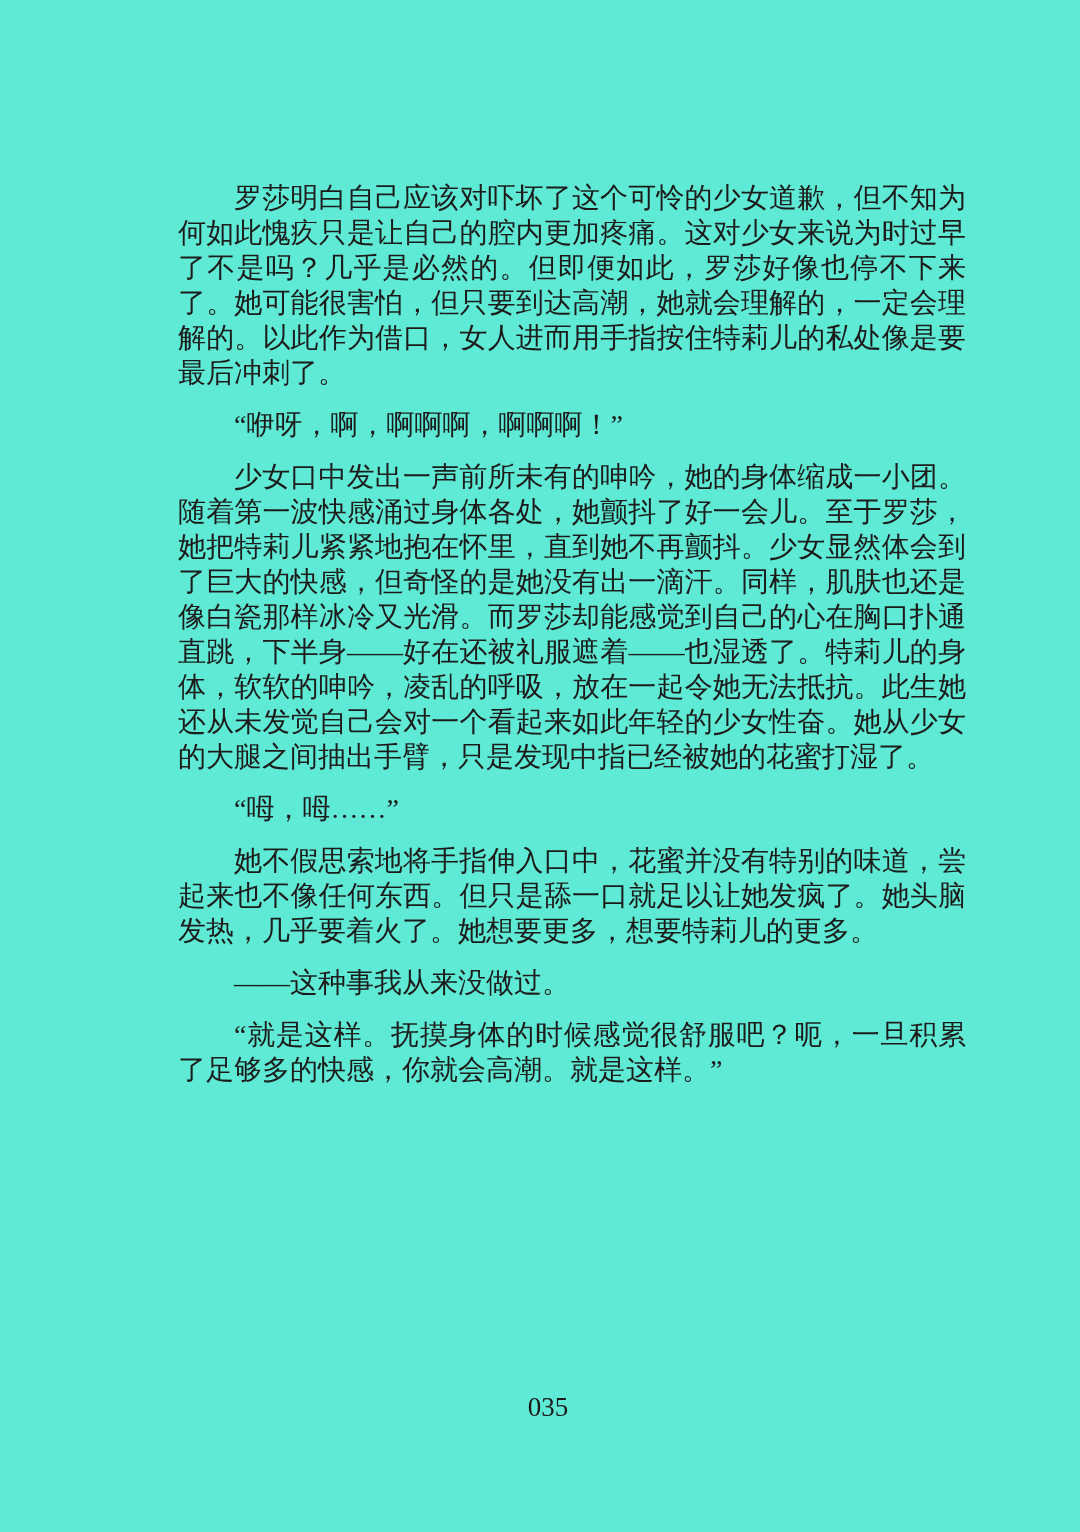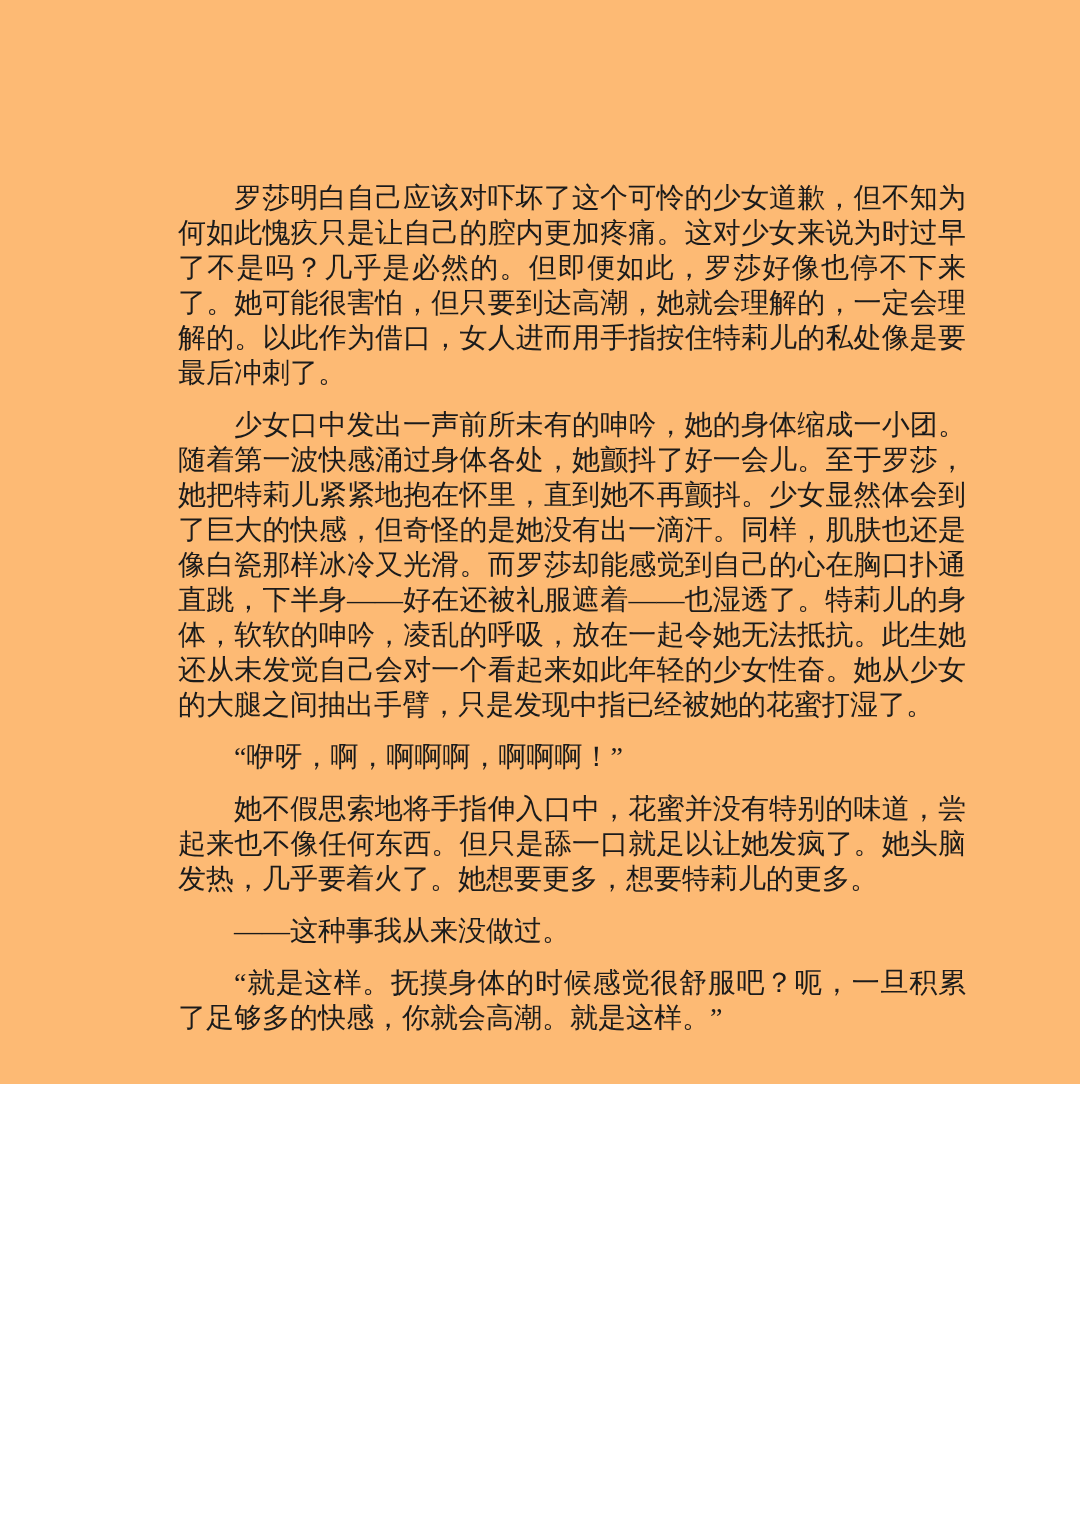--- a/index.html
+++ b/index.html
@@ -3,22 +3,22 @@
 <meta charset="utf-8">
 <style>
   html, body {
     margin: 0;
     padding: 0;
     background: #ffffff;
   }
   .page {
     position: relative;
     width: 1080px;
-    height: 1084px;
-    background: #fdba74;
+    height: 1532px;
+    background: #5eead4;
     color: #1b1b1b;
     font-family: "Liberation Serif", "DejaVu Serif", serif;
     overflow: hidden;
     box-sizing: border-box;
   }
   .text-block {
     position: absolute;
     left: 178px;
     top: 180px;
     width: 788px;
@@ -45,22 +45,23 @@
     padding-left: 8px;
   }
 </style>
 </head>
 <body>
 
 <div class="page">
 
   <div class="text-block">
     <p>罗莎明白自己应该对吓坏了这个可怜的少女道歉，但不知为何如此愧疚只是让自己的腔内更加疼痛。这对少女来说为时过早了不是吗？几乎是必然的。但即便如此，罗莎好像也停不下来了。她可能很害怕，但只要到达高潮，她就会理解的，一定会理解的。以此作为借口，女人进而用手指按住特莉儿的私处像是要最后冲刺了。</p>
+    <p>“咿呀，啊，啊啊啊，啊啊啊！”</p>
     <p>少女口中发出一声前所未有的呻吟，她的身体缩成一小团。随着第一波快感涌过身体各处，她颤抖了好一会儿。至于罗莎，她把特莉儿紧紧地抱在怀里，直到她不再颤抖。少女显然体会到了巨大的快感，但奇怪的是她没有出一滴汗。同样，肌肤也还是像白瓷那样冰冷又光滑。而罗莎却能感觉到自己的心在胸口扑通直跳，下半身——好在还被礼服遮着——也湿透了。特莉儿的身体，软软的呻吟，凌乱的呼吸，放在一起令她无法抵抗。此生她还从未发觉自己会对一个看起来如此年轻的少女性奋。她从少女的大腿之间抽出手臂，只是发现中指已经被她的花蜜打湿了。</p>
-    <p>“咿呀，啊，啊啊啊，啊啊啊！”</p>
+    <p>“呣，呣……”</p>
     <p>她不假思索地将手指伸入口中，花蜜并没有特别的味道，尝起来也不像任何东西。但只是舔一口就足以让她发疯了。她头脑发热，几乎要着火了。她想要更多，想要特莉儿的更多。</p>
     <p>——这种事我从来没做过。</p>
     <p>“就是这样。抚摸身体的时候感觉很舒服吧？呃，一旦积累了足够多的快感，你就会高潮。就是这样。”</p>
   </div>
 
   <div class="page-footer">
     <span>035</span>
   </div>
 
 </div>

